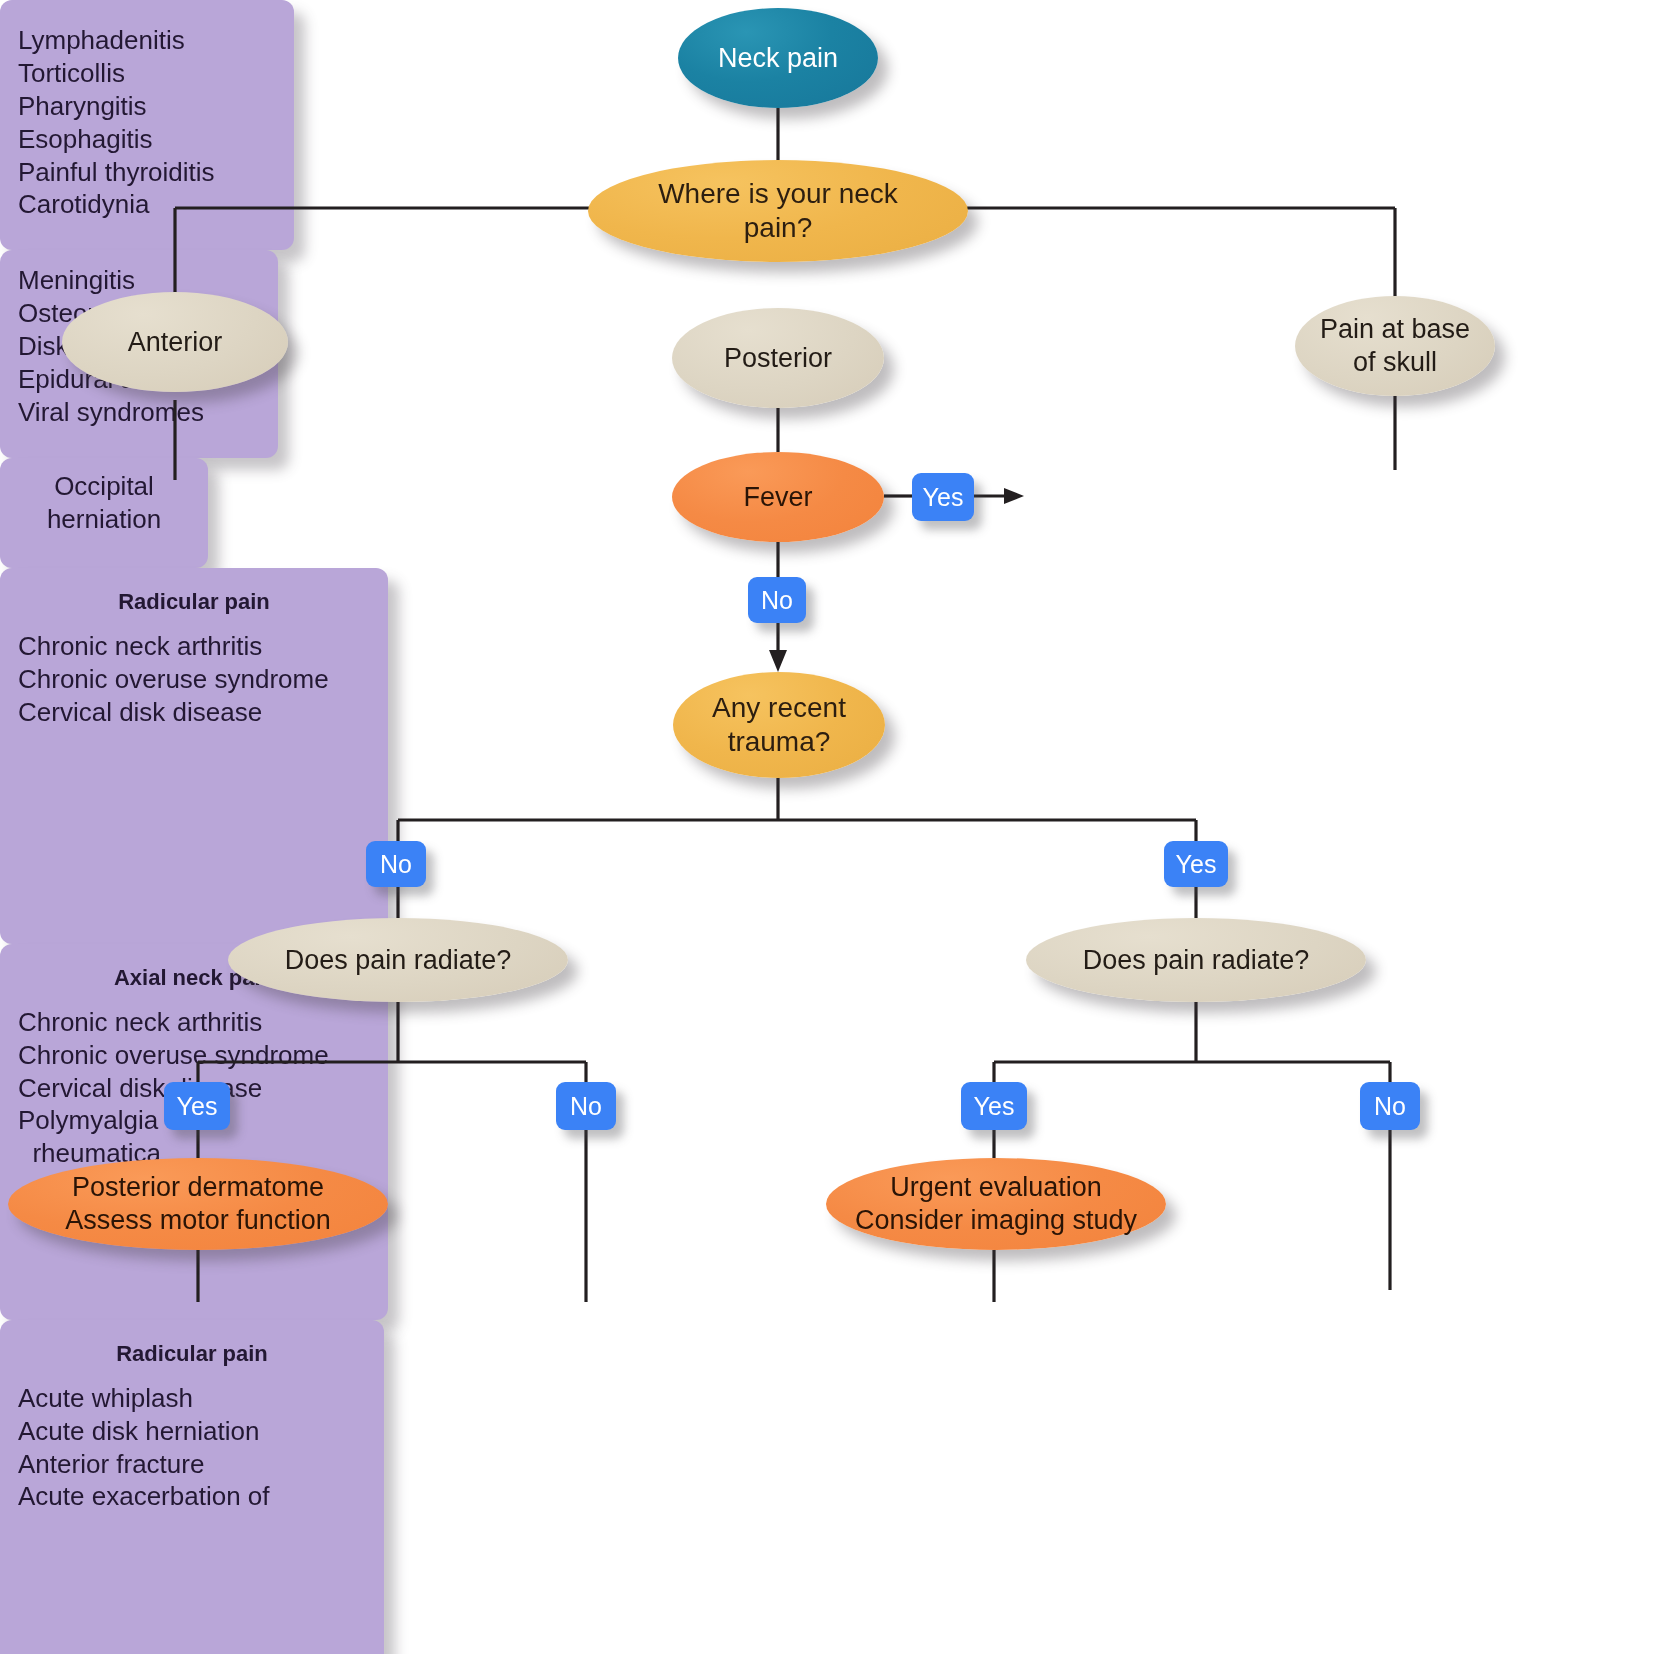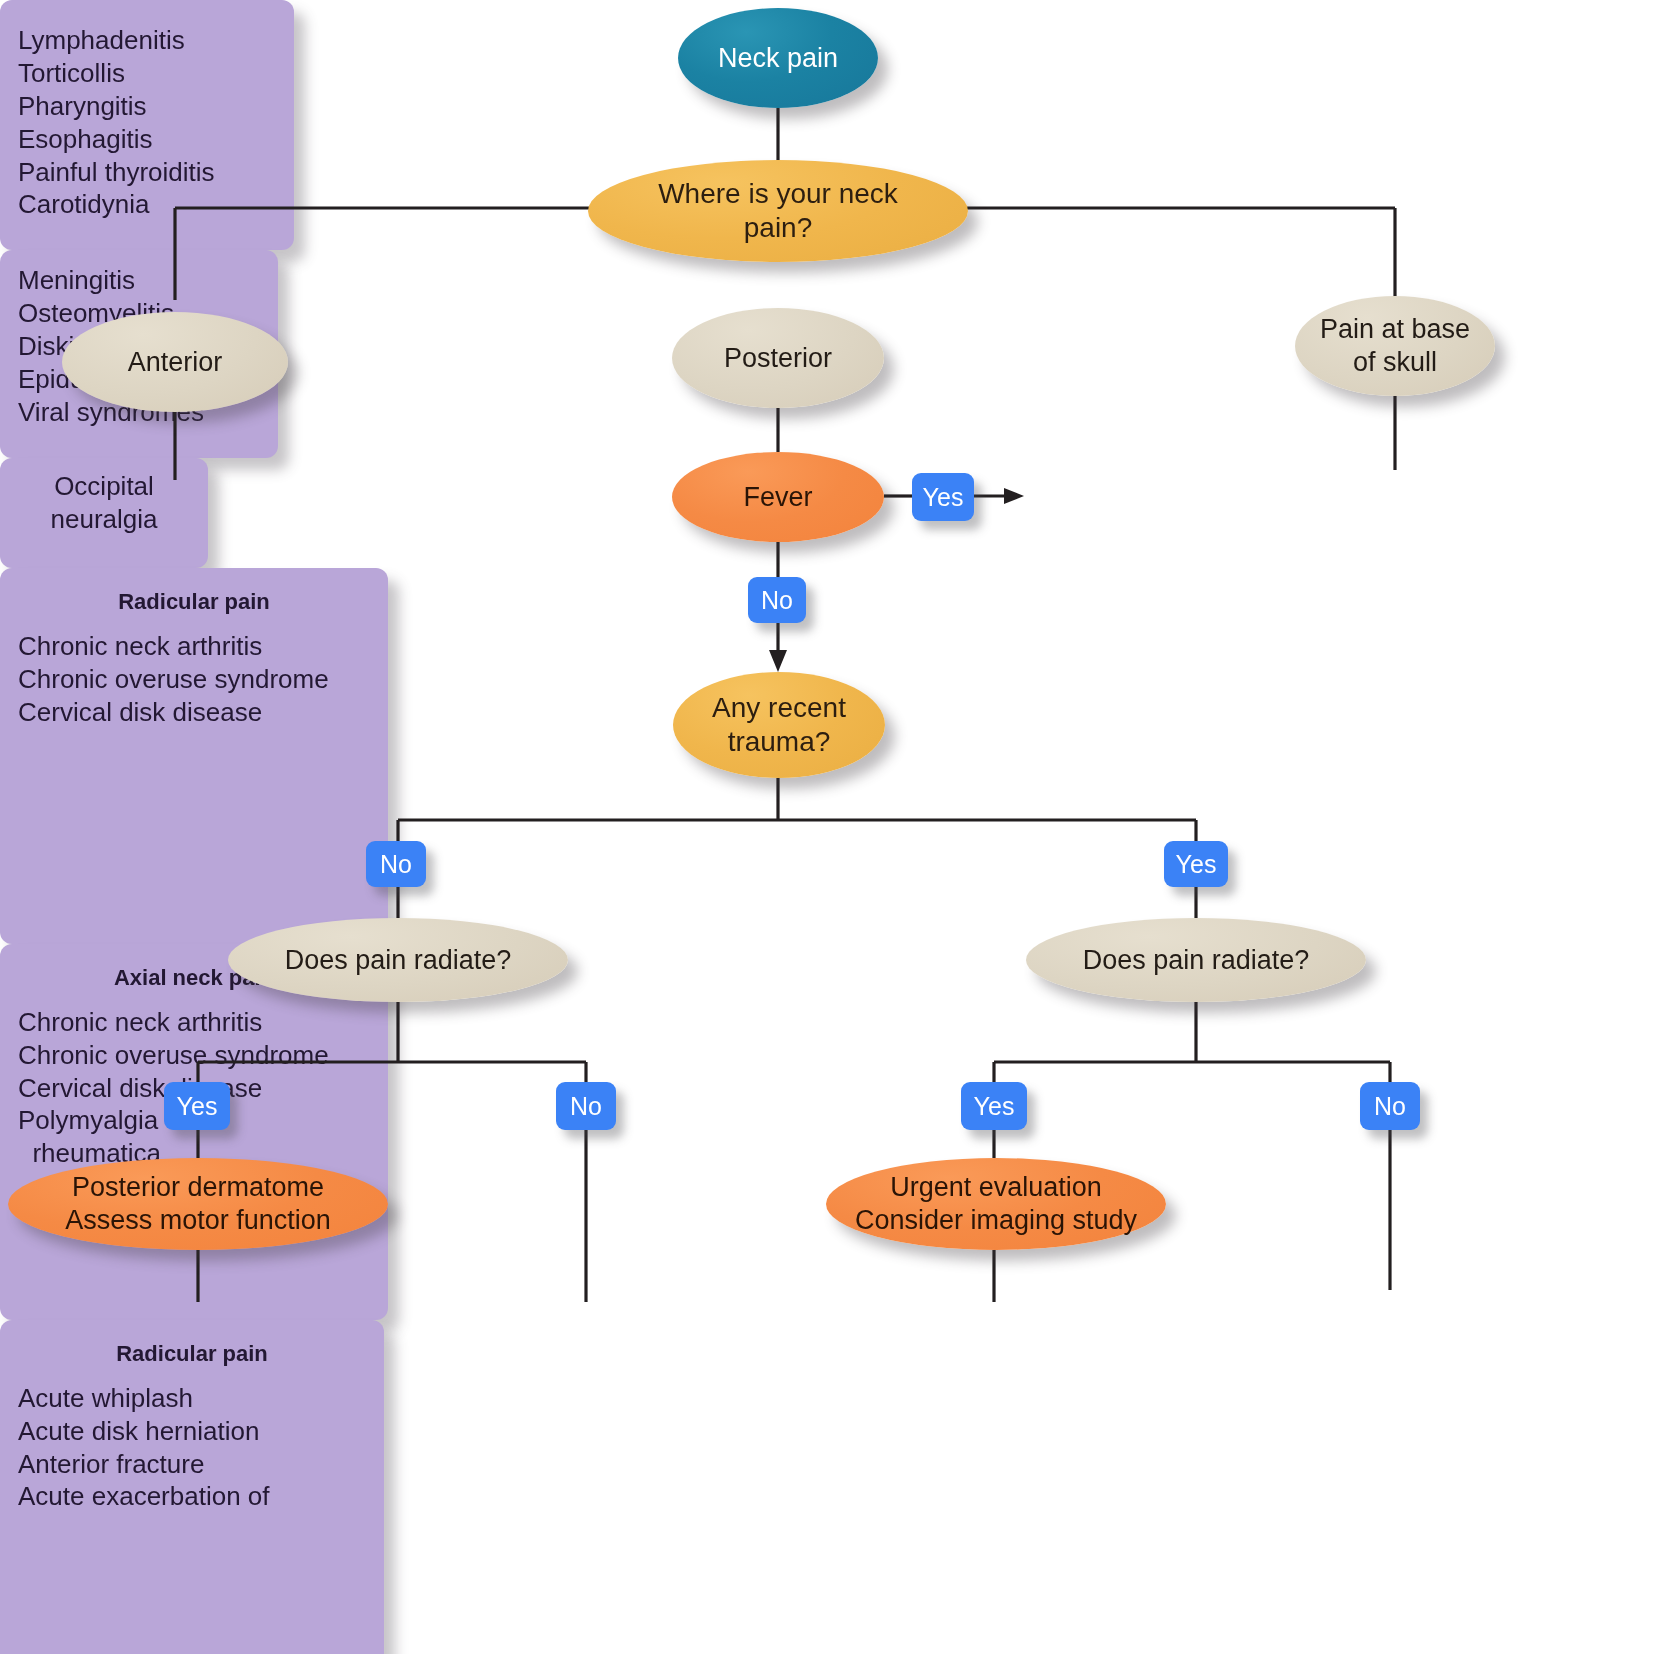--- a/index.html
+++ b/index.html
@@ -162,21 +162,21 @@
 
   <div class="node ellipse el-teal" style="left:678px; top:8px; width:200px; height:100px;">
     <span class="txt">Neck pain</span>
   </div>
 
   <div class="node ellipse el-gold" style="left:588px; top:160px; width:380px; height:102px; white-space:pre-line;">
     <span class="txt">Where is your neck
 pain?</span>
   </div>
 
-  <div class="node ellipse el-beige" style="left:62px; top:312px; width:226px; height:100px;">
+  <div class="node ellipse el-beige" style="left:62px; top:292px; width:226px; height:100px;">
     <span class="txt">Anterior</span>
   </div>
 
   <div class="node ellipse el-beige" style="left:672px; top:308px; width:212px; height:100px;">
     <span class="txt">Posterior</span>
   </div>
 
   <div class="node ellipse el-beige" style="left:1295px; top:296px; width:200px; height:100px; white-space:pre-line;">
     <span class="txt">Pain at base
 of skull</span>
@@ -258,21 +258,21 @@
       <div class="li">Osteomyelitis</div>
       <div class="li">Diskitis</div>
       <div class="li">Epidural abscess</div>
       <div class="li">Viral syndromes</div>
     </div>
   </div>
 
   <div class="pbox centered" style="left:1311px; top:466px; width:172px; height:82px; padding-top:12px;">
     <div>
       <div class="li">Occipital</div>
-      <div class="li">neuralgia</div>
+      <div class="li">herniation</div>
     </div>
   </div>
 
   <div class="pbox" style="left:22px; top:1302px; width:352px; height:340px; padding-top:20px;">
     <div class="hd">Radicular pain</div>
     <div>
       <div class="li">Chronic neck arthritis</div>
       <div class="li">Chronic overuse syndrome</div>
       <div class="li">Cervical disk disease</div>
     </div>

